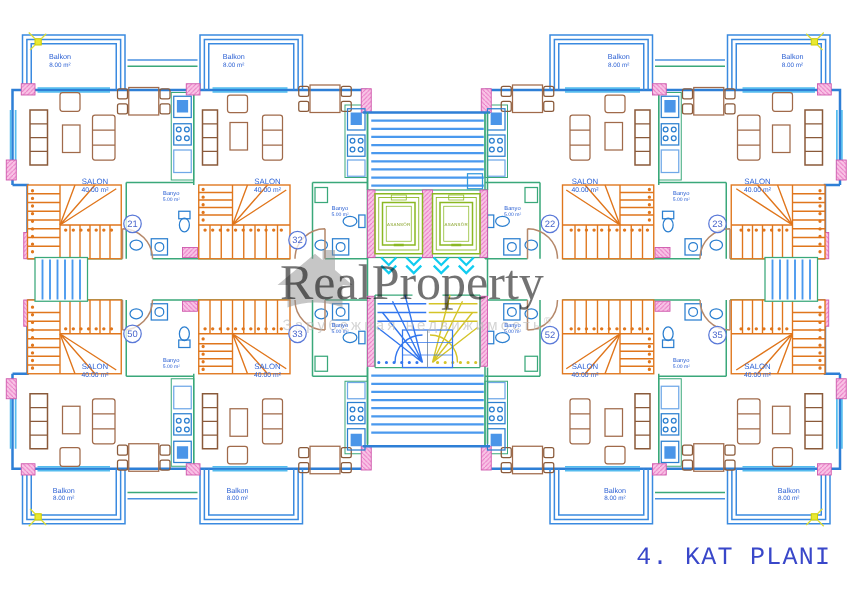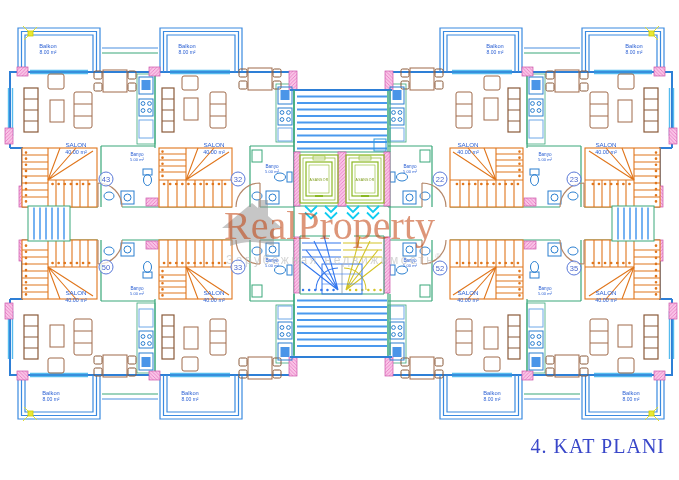--- a/index.html
+++ b/index.html
@@ -12,26 +12,26 @@
   .lbl .area{display:block;font-size:7px;}
   .lbl.banyo{transform:translate(-50%,-50%) scale(.58);}
   .lbl.salon{transform:translate(-50%,-50%) scale(.78);}
   .asans{position:absolute;color:#7c9a14;font-size:7px;letter-spacing:.5px;
          transform:translate(-50%,-50%) scale(.5);white-space:nowrap;}
   .bubble{position:absolute;width:13px;height:13px;border:1.2px solid #5a79d8;border-radius:50%;
           color:#4a66cc;font-size:7.5px;line-height:13px;text-align:center;
           transform:translate(-50%,-50%);background:rgba(255,255,255,.75);}
   
   .title{position:absolute;right:14px;bottom:22px;color:#3947c9;
-         font-family:Liberation Serif, serif;font-size:20px;letter-spacing:1px;}
+         font-family:Liberation Mono, monospace;font-size:20px;letter-spacing:1px;}
   
   .wm{position:absolute;left:218px;top:196px;width:270px;height:85px;pointer-events:none;}
   .wm-house{position:absolute;left:0;top:2px;opacity:.5;}
   .wm-brand{position:absolute;left:6px;top:6px;font-family:"Liberation Serif",serif;
-            font-size:40px;color:#c2410c;opacity:.55;white-space:nowrap;}
+            font-size:40px;color:#000000;opacity:.55;white-space:nowrap;}
   .wm-sub{position:absolute;left:8px;top:56px;font-size:12px;letter-spacing:2.5px;
           color:#bdbdbd;opacity:.65;white-space:nowrap;}
   .wm-sub sup{font-size:8px;}
 </style>
 </head>
 <body>
 
 <div id="stage">
 
 <svg id="plan-svg" width="679" height="480" viewBox="0 0 679 480">
@@ -289,22 +289,22 @@
 <div class="lbl banyo" style="left:410px;top:169px"><span>Banyo</span><span class="area">5.00 m²</span></div>
 <div class="lbl banyo" style="left:545px;top:157px"><span>Banyo</span><span class="area">5.00 m²</span></div>
 <div class="lbl banyo" style="left:137px;top:291px"><span>Banyo</span><span class="area">5.00 m²</span></div>
 <div class="lbl banyo" style="left:272px;top:263px"><span>Banyo</span><span class="area">5.00 m²</span></div>
 <div class="lbl banyo" style="left:410px;top:263px"><span>Banyo</span><span class="area">5.00 m²</span></div>
 <div class="lbl banyo" style="left:545px;top:291px"><span>Banyo</span><span class="area">5.00 m²</span></div>
 
 <div class="asans" style="left:319px;top:180px">ASANSÖR</div>
 <div class="asans" style="left:365px;top:180px">ASANSÖR</div>
 
-<div class="bubble" style="left:106px;top:179px">43</div>
-<div class="bubble" style="left:238px;top:179px">32</div>
+<div class="bubble" style="left:106px;top:179px">21</div>
+<div class="bubble" style="left:238px;top:192px">32</div>
 <div class="bubble" style="left:440px;top:179px">22</div>
 <div class="bubble" style="left:574px;top:179px">23</div>
 <div class="bubble" style="left:106px;top:267px">50</div>
 <div class="bubble" style="left:238px;top:267px">33</div>
 <div class="bubble" style="left:440px;top:268px">52</div>
 <div class="bubble" style="left:574px;top:268px">35</div>
 
 <div class="title">4. KAT PLANI</div>
 
 </div>

